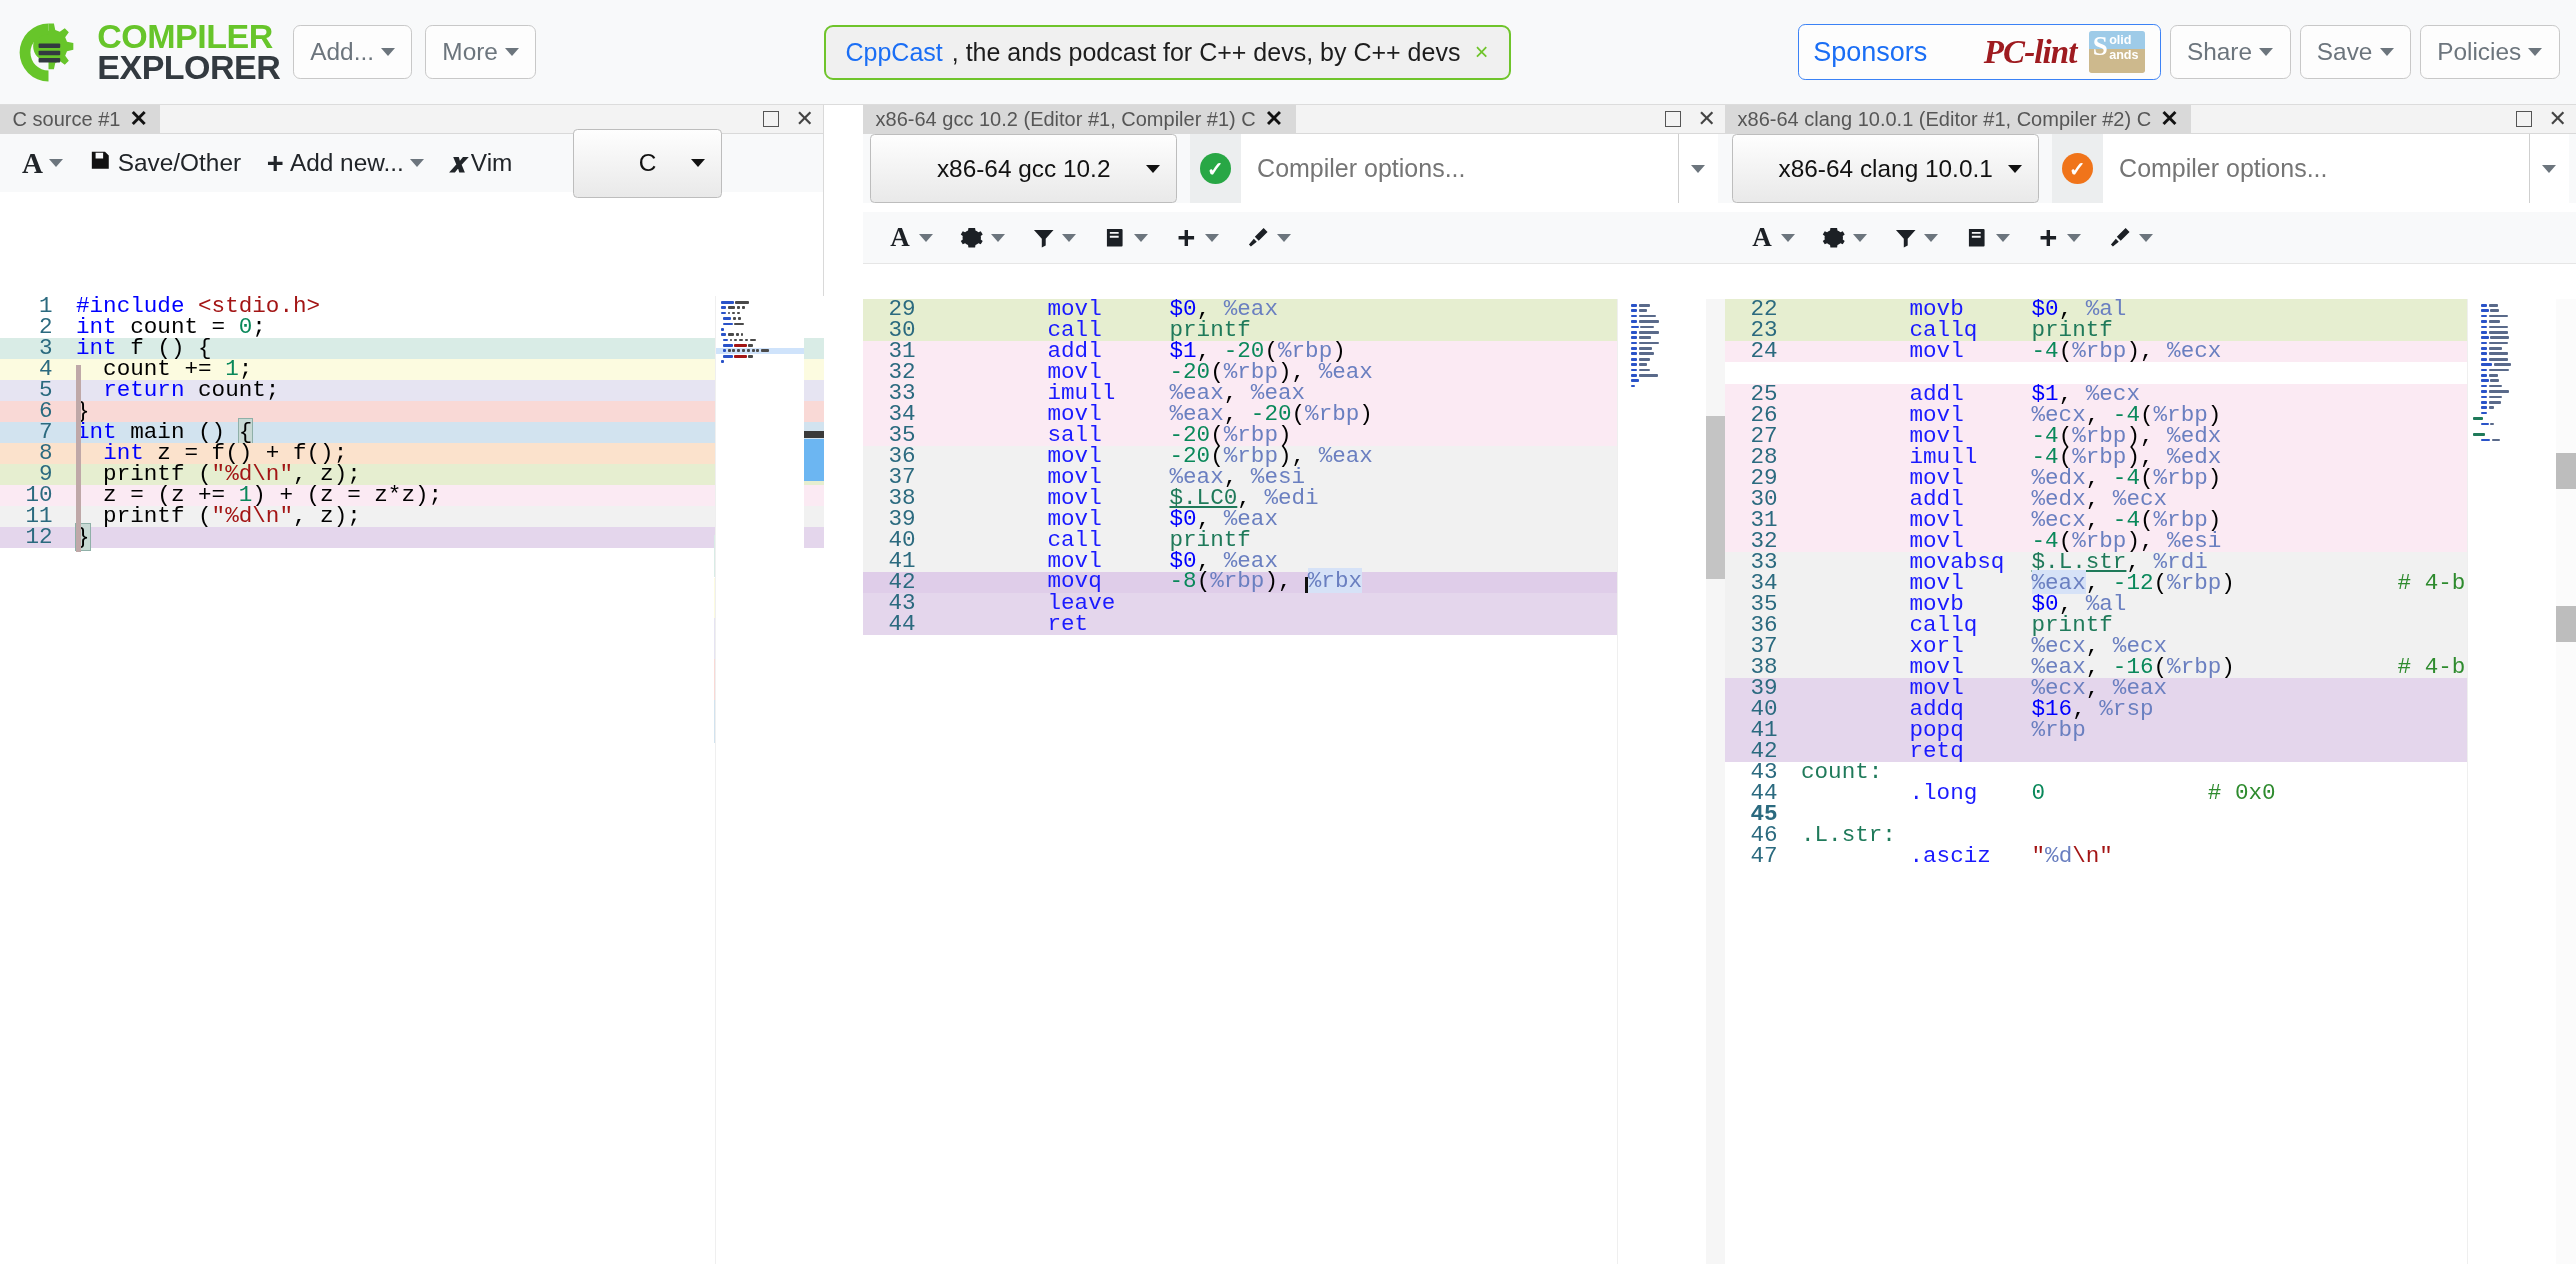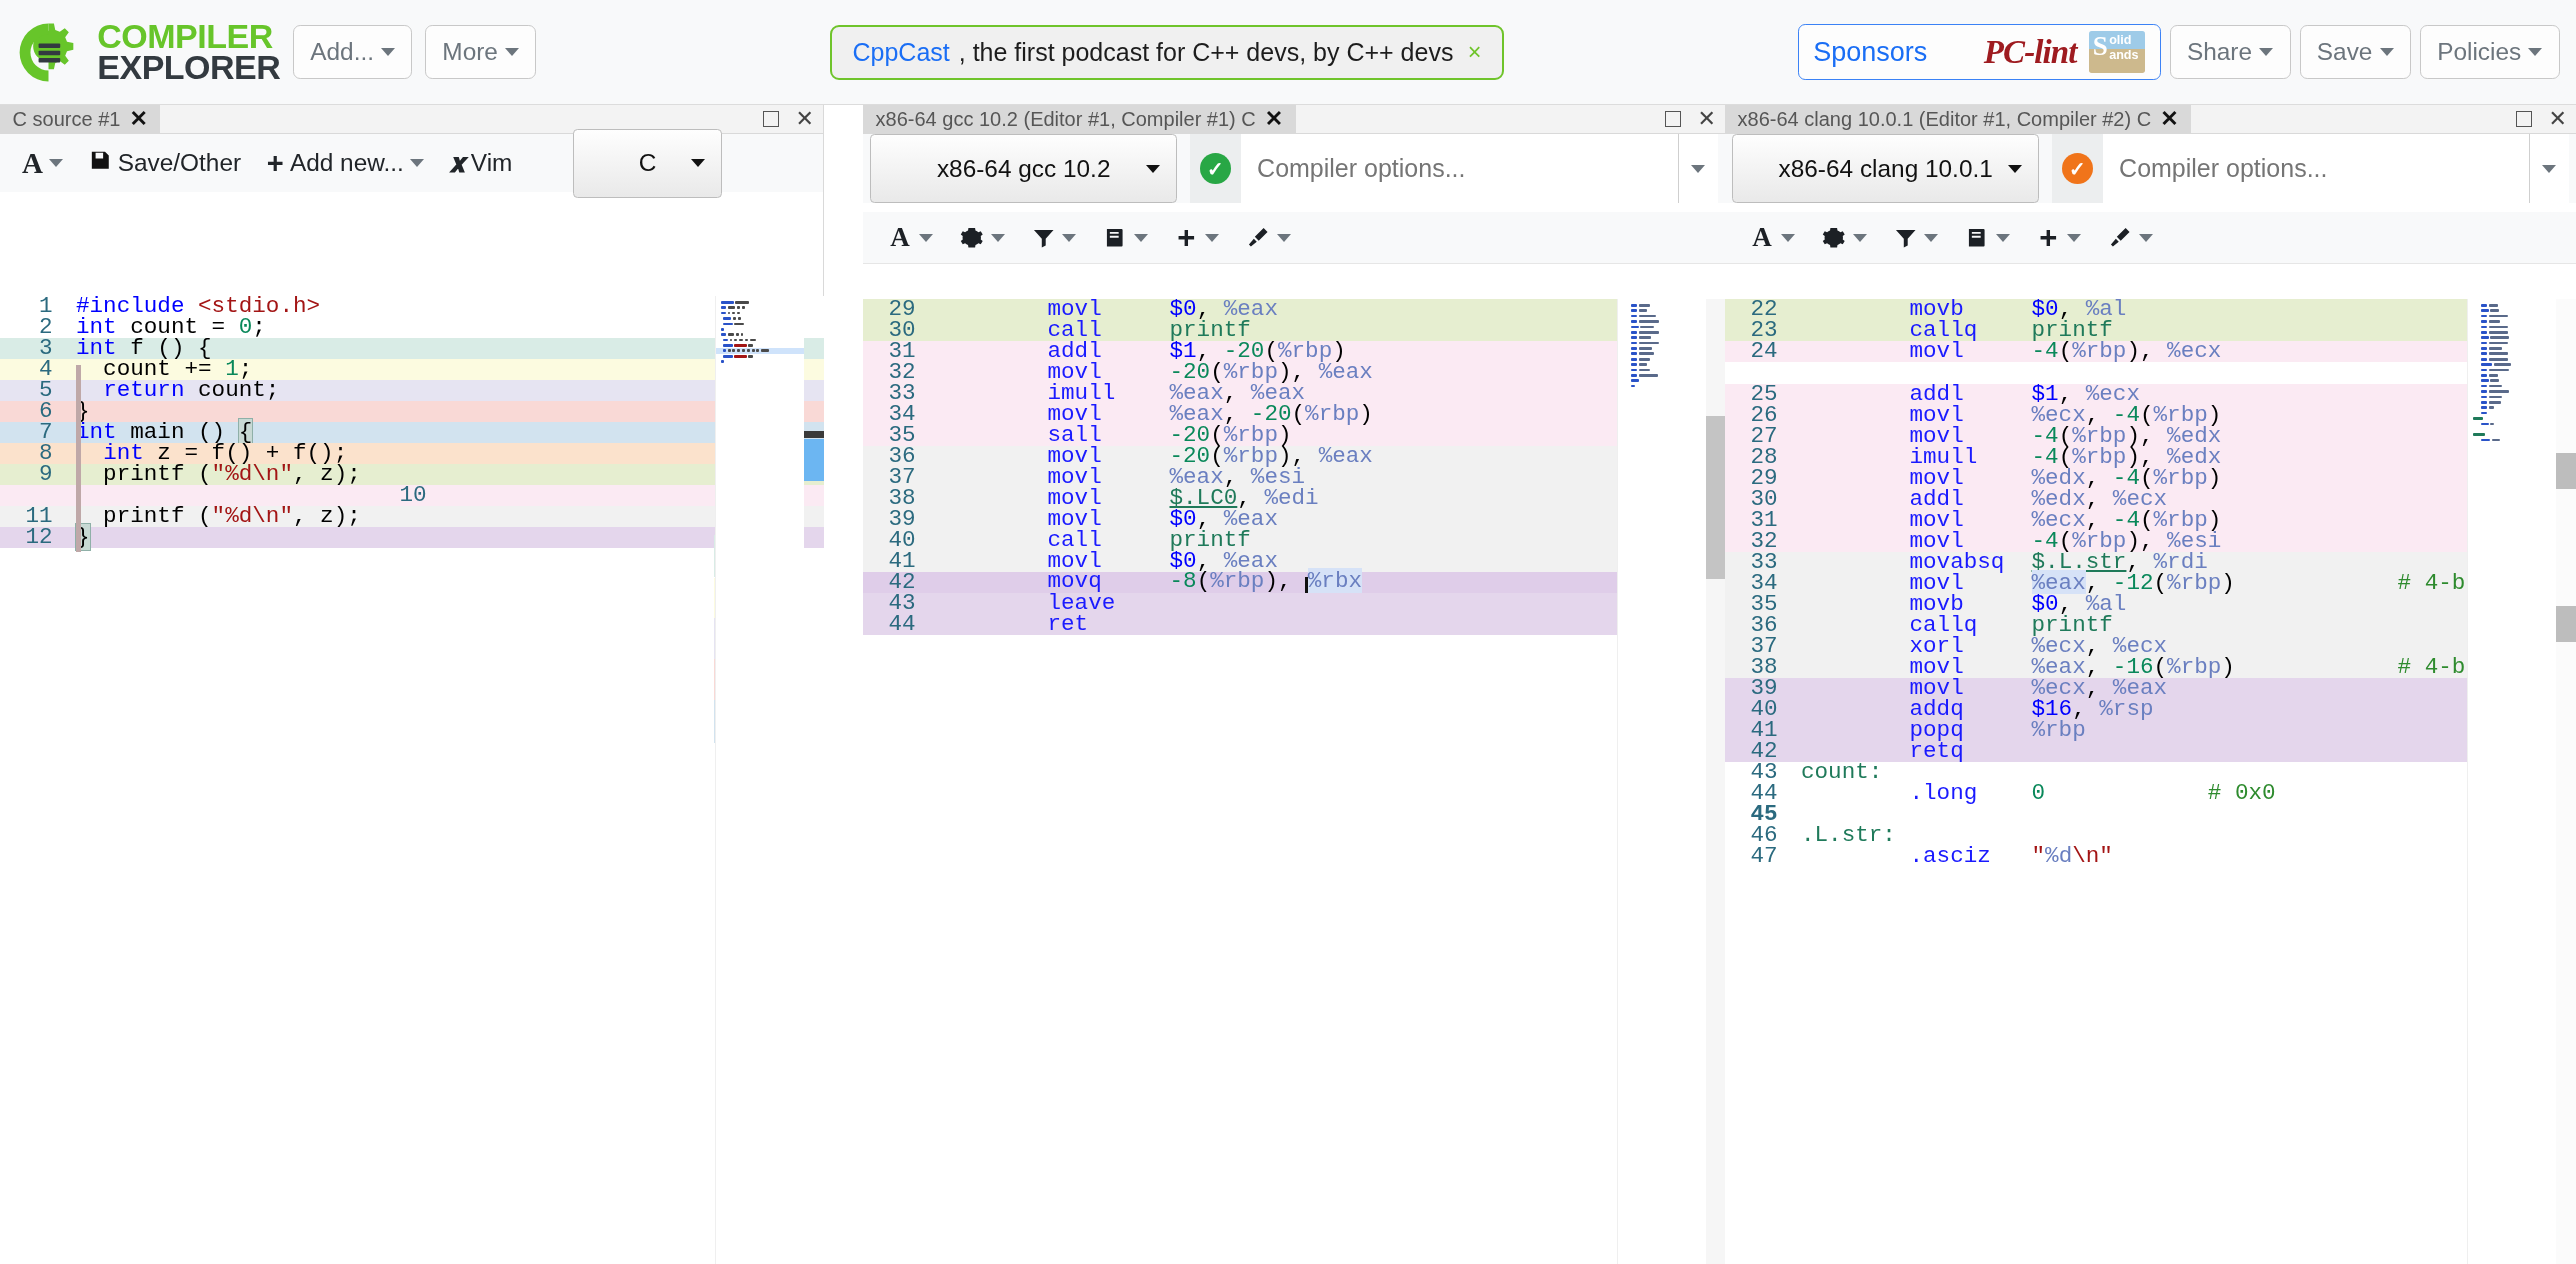--- a/index.html
+++ b/index.html
@@ -147,21 +147,21 @@
     <i class="caret"></i>
   </div>
   <div class="nav-btn">
     <span>More</span>
     <i class="caret"></i>
   </div>
 
   <div class="banner-wrap">
     <div class="banner">
       <a href="#">CppCast</a>
-        <span>, the first podcast for C++ devs, by C++ devs</span>
+        <span>, the ands podcast for C++ devs, by C++ devs</span>
       <span class="banner-x">×</span>
     </div>
   </div>
 
   <div class="right-group">
     <div class="sponsor-btn">
       <span class="sponsor-lbl">Sponsors</span>
       <span class="pclint">PC-lint</span>
       <span class="solidsands">
         <span class="ss-s">S</span>
@@ -256,21 +256,21 @@
           <span class="ltext"><span class="k">int</span> main () <span class="brkt">{</span></span>
         </div>
         <div class="ln-row" style="background: rgb(251, 226, 204);">
           <span class="lnum">8</span>
           <span class="ltext">  <span class="k">int</span> z = f() + f();</span>
         </div>
         <div class="ln-row" style="background: rgb(230, 238, 208);">
           <span class="lnum">9</span>
           <span class="ltext">  printf (<span class="s">"%d\n"</span>, z);</span>
         </div>
-        <div class="ln-row" style="background: rgb(251, 234, 243); flex-direction: column;">
+        <div class="ln-row" style="background: rgb(251, 234, 243);">
           <span class="lnum">10</span>
           <span class="ltext">  z = (z += <span class="n">1</span>) + (z = <span class="squiggle">z*z</span>);</span>
         </div>
         <div class="ln-row" style="background: rgb(241, 241, 241);">
           <span class="lnum">11</span>
           <span class="ltext">  printf (<span class="s">"%d\n"</span>, z);</span>
         </div>
         <div class="ln-row" style="background: rgb(228, 214, 236);">
           <span class="lnum">12</span>
           <span class="ltext"><span class="brkt">}</span></span>

